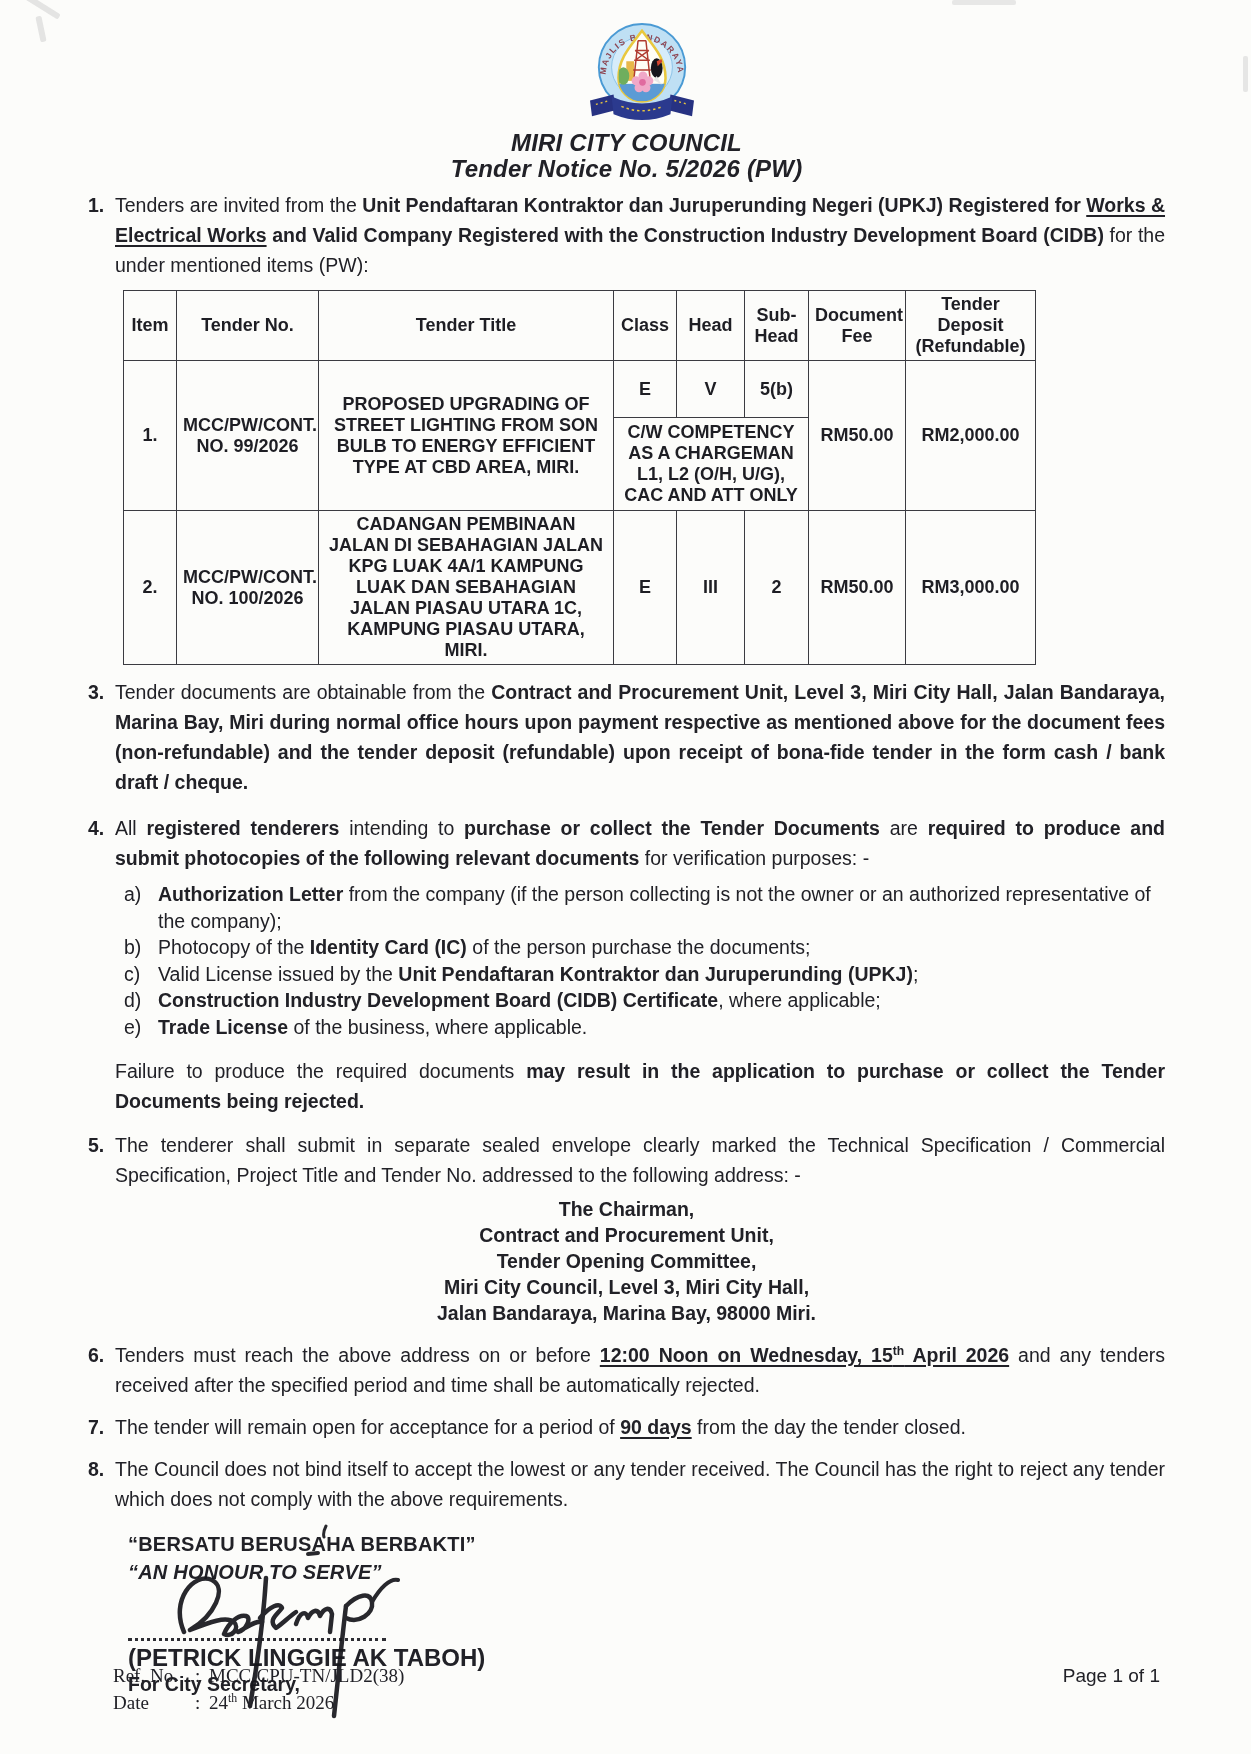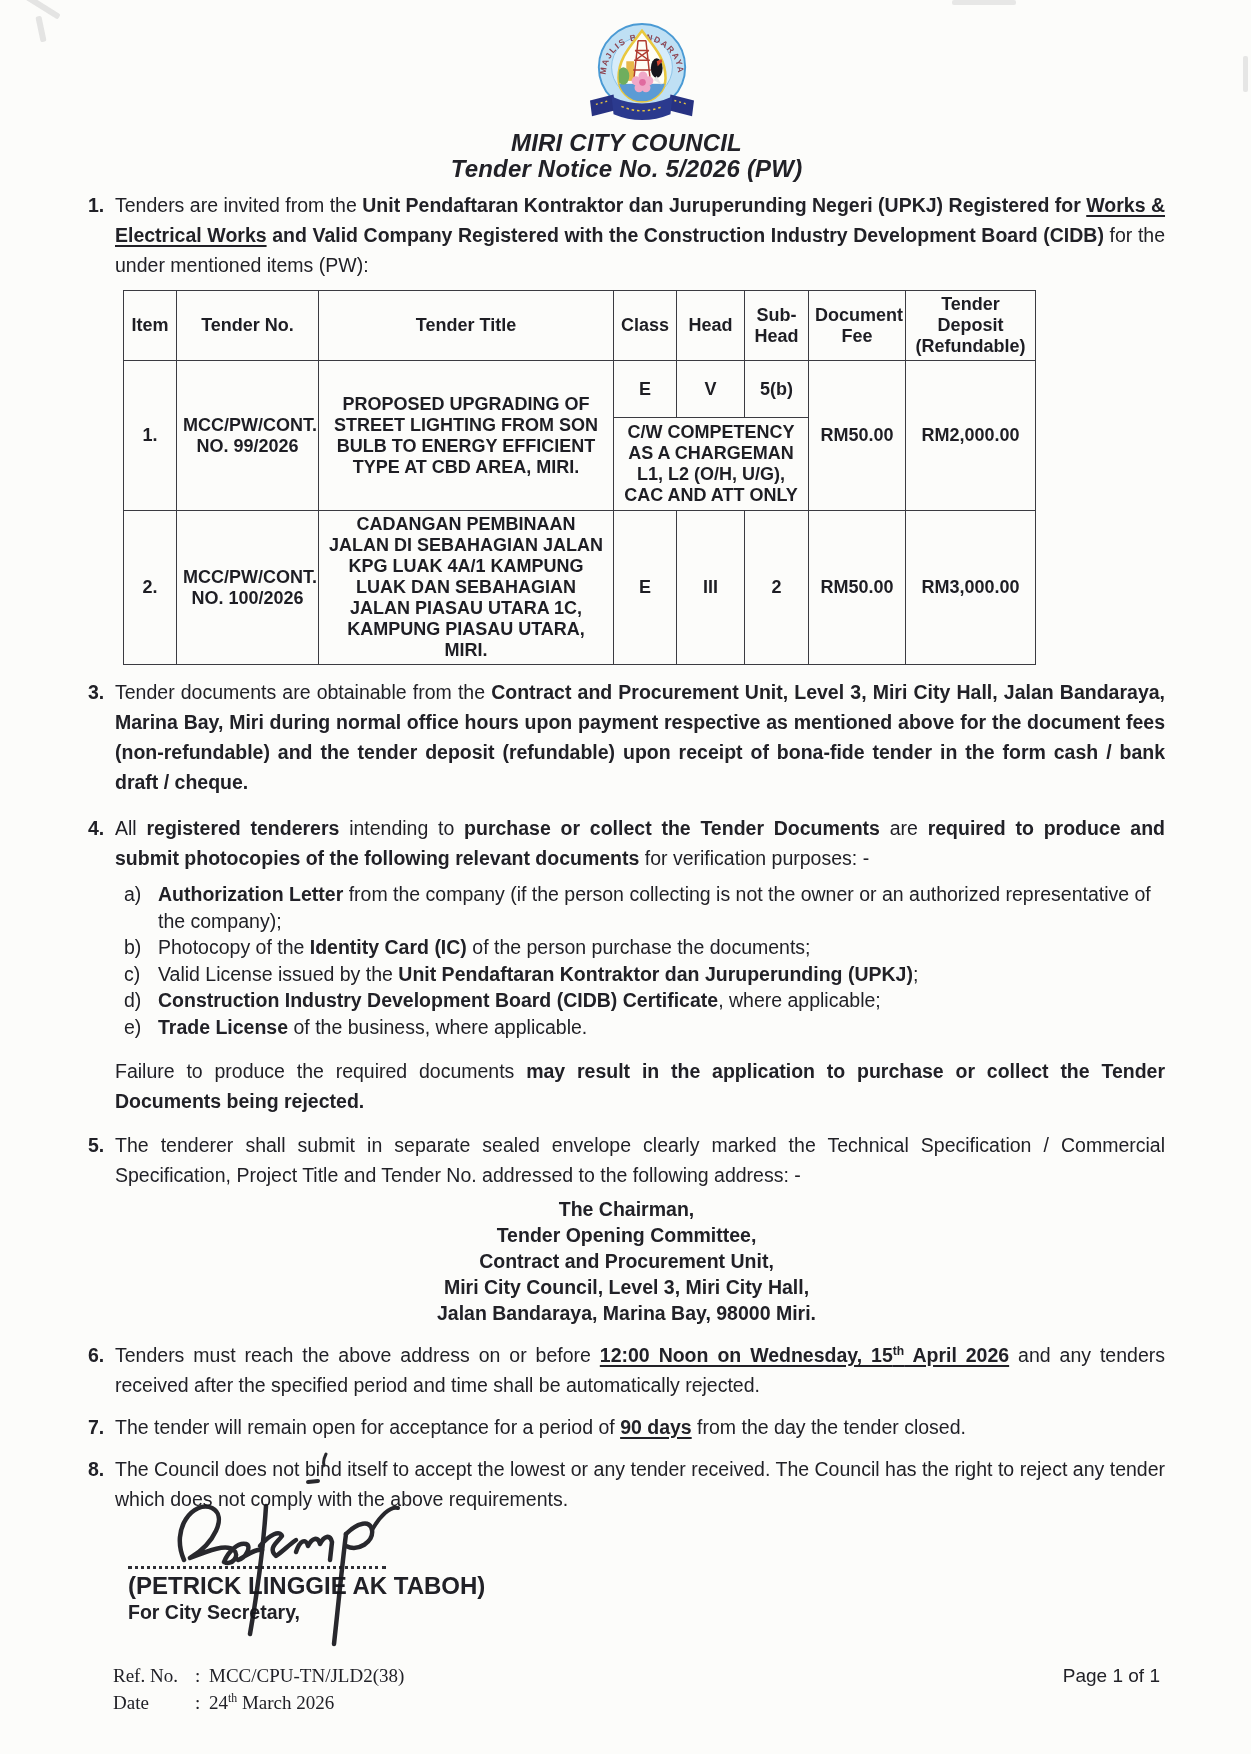--- a/index.html
+++ b/index.html
@@ -238,41 +238,45 @@
 
     <div class="failure-para"><span>Failure to produce the required documents </span><span class="b">may result in the application to purchase or collect the Tender Documents being rejected.</span></div>
 
     <div class="num-item mt-item5">
       <div class="num">5.</div>
       <div class="item-body">The tenderer shall submit in separate sealed envelope clearly marked the Technical Specification / Commercial Specification, Project Title and Tender No. addressed to the following address: -</div>
     </div>
 
     <div class="address-block">
       <div>The Chairman,</div>
+      <div>Contract and Procurement Unit,</div>
       <div>Tender Opening Committee,</div>
-      <div>Contract and Procurement Unit,</div>
       <div>Miri City Council, Level 3, Miri City Hall,</div>
       <div>Jalan Bandaraya, Marina Bay, 98000 Miri.</div>
     </div>
 
     <div class="num-item mt-item6">
       <div class="num">6.</div>
       <div class="item-body"><span>Tenders must reach the above address on or before </span><span class="b u"><span>12:00 Noon on Wednesday, 15</span><sup>th</sup><span> April 2026</span></span><span> and any tenders received after the specified period and time shall be automatically rejected.</span></div>
     </div>
 
     <div class="num-item mt-item7">
       <div class="num">7.</div>
       <div class="item-body"><span>The tender will remain open for acceptance for a period of </span><span class="b u">90 days</span><span> from the day the tender closed.</span></div>
     </div>
 
     <div class="num-item mt-item8">
       <div class="num">8.</div>
       <div class="item-body">The Council does not bind itself to accept the lowest or any tender received. The Council has the right to reject any tender which does not comply with the above requirements.</div>
     </div>
 
+    <div class="motto">
+      <div>“BERSATU BERUSAHA BERBAKTI”</div>
+      <div class="motto-en">“AN HONOUR TO SERVE”</div>
+    </div>
 
     <div class="sig-block">
       <svg class="sig-svg" width="360" height="230" viewBox="0 0 360 230">
         <g stroke="#17171c" fill="none" stroke-linecap="round" stroke-linejoin="round" opacity="0.92">
           <path stroke-width="3" d="M212,6 C210,10 209,14 210,17"></path>
           <path stroke-width="4" d="M194,34 L204,33"></path>
           <path stroke-width="4.5" d="M70,112 C56,80 80,52 98,60 C114,68 100,96 76,110 C96,102 112,96 120,102 C126,108 118,118 110,114 C114,104 124,94 132,96 C138,98 132,110 124,112 C132,108 142,100 148,102"></path>
           <path stroke-width="4.5" d="M152,58 C150,90 144,140 136,186"></path>
           <path stroke-width="4.5" d="M146,98 C156,86 166,82 168,88 C162,96 154,100 162,108 C168,104 176,96 182,92"></path>
           <path stroke-width="4.5" d="M182,104 C186,92 192,90 194,98 C198,90 204,88 206,96 C210,88 216,86 218,94 L216,112"></path>

